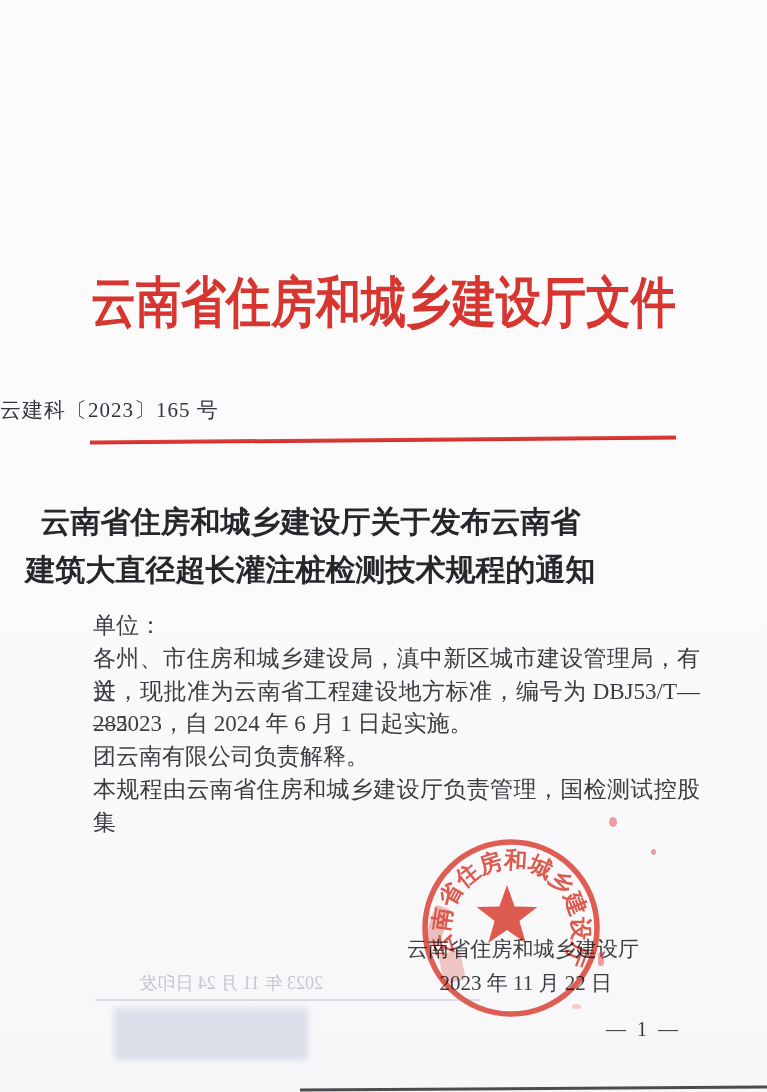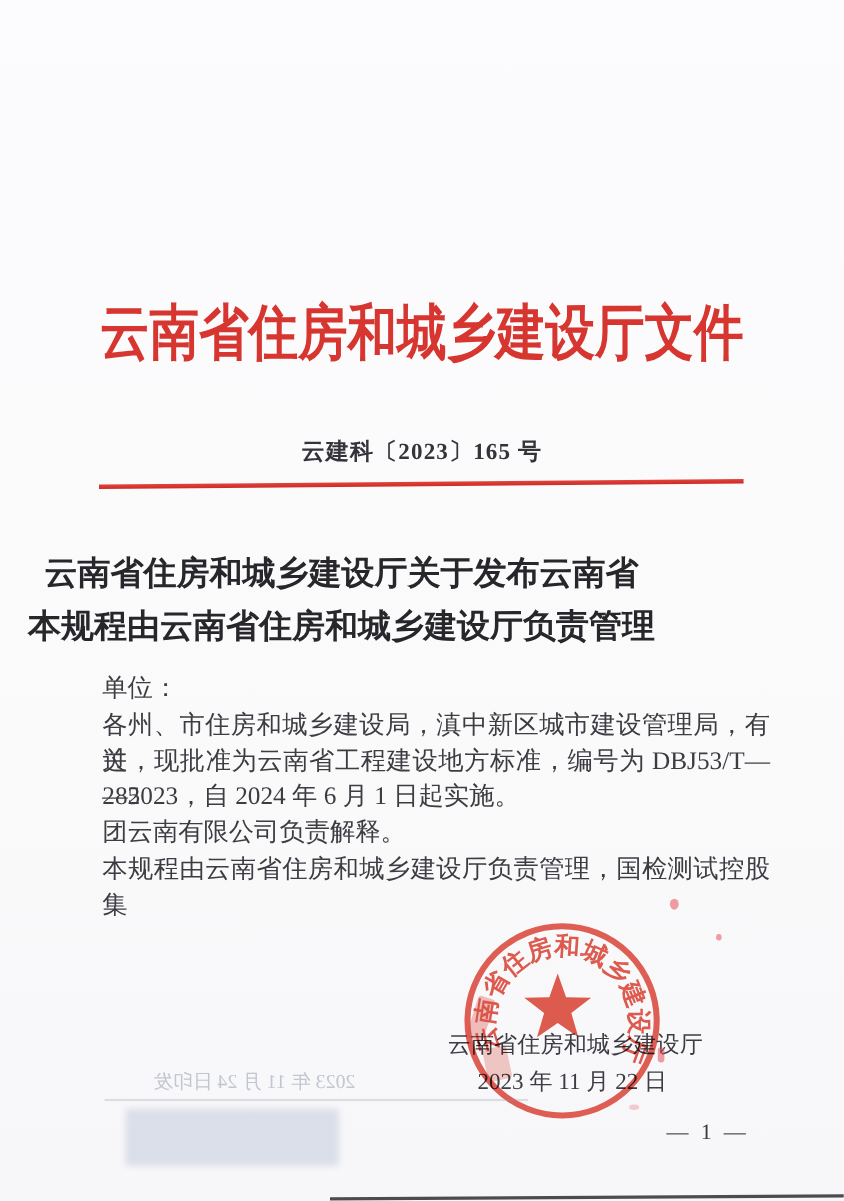--- a/index.html
+++ b/index.html
@@ -9,22 +9,22 @@
     font-family:"Liberation Serif","DejaVu Serif",serif;
   }
   .paper{position:absolute;inset:0;background:linear-gradient(180deg,#fcfcfe 0%,#fafafb 60%,#f7f7f9 100%);}
   
   .letterhead{
     position:absolute;top:266px;left:0;width:767px;text-align:center;
     font-size:45px;font-weight:bold;color:#d7352f;letter-spacing:0px;
     transform:scaleY(1.22);transform-origin:top center;white-space:nowrap;
   }
   .doc-number{
-    position:absolute;top:396px;left:0;width:767px;text-align:center;
-    font-size:21px;color:#33333a;letter-spacing:1px;font-weight:bold;
+    position:absolute;top:396px;left:0;width:767px;text-align:left;
+    font-size:21px;color:#33333a;letter-spacing:1px;
   }
   .red-rule{
     position:absolute;top:438px;left:90px;width:586px;height:3.5px;
     background:linear-gradient(180deg,#e0443d,#cf2a26);
     transform:rotate(-0.5deg);
   }
   .doc-title{
     position:absolute;top:498px;left:0;width:621px;text-align:center;
     font-size:30px;font-weight:bold;color:#26262b;line-height:48px;
   }
@@ -36,21 +36,21 @@
   .bl{height:32.8px;line-height:32.8px;white-space:nowrap;}
   .bl.j{white-space:normal;text-align:justify;text-align-last:justify;}
   .bl.ind{padding-left:44px;}
   
   .sig-issuer{
     position:absolute;top:937px;left:407px;width:232px;
     font-size:21px;color:#3c3c42;text-align:justify;text-align-last:justify;height:24px;line-height:24px;
   }
   .sig-date{
     position:absolute;top:969px;left:434px;width:178px;
-    font-size:21px;color:#3c3c42;text-align:left;white-space:nowrap;
+    font-size:21px;color:#3c3c42;text-align:right;white-space:nowrap;
   }
   .page-number{
     position:absolute;top:1018px;left:606px;
     font-size:20px;color:#3a3a3e;letter-spacing:3px;white-space:nowrap;
   }
   
   .seal{
     position:absolute;left:411px;top:828px;width:200px;height:200px;
     mix-blend-mode:multiply;opacity:0.88;
   }
@@ -80,21 +80,21 @@
 <div class="paper"></div>
 
 <div class="letterhead">云南省住房和城乡建设厅文件</div>
 
 <div class="doc-number">云建科〔2023〕165 号</div>
 
 <div class="red-rule"></div>
 
 <div class="doc-title">
   <div>云南省住房和城乡建设厅关于发布云南省</div>
-  <div>本规程由云南省住房和城乡建设厅负责管理</div>
+  <div>建筑大直径超长灌注桩检测技术规程的通知</div>
 </div>
 
 <div class="body-text">
   <div class="bl">单位：</div>
   <div class="bl j">各州、市住房和城乡建设局，滇中新区城市建设管理局，有关</div>
   <div class="bl j">过，现批准为云南省工程建设地方标准，编号为 DBJ53/T—285</div>
   <div class="bl">—2023，自 2024 年 6 月 1 日起实施。</div>
   <div class="bl">团云南有限公司负责解释。</div>
   <div class="bl j">本规程由云南省住房和城乡建设厅负责管理，国检测试控股集</div>
 </div>

